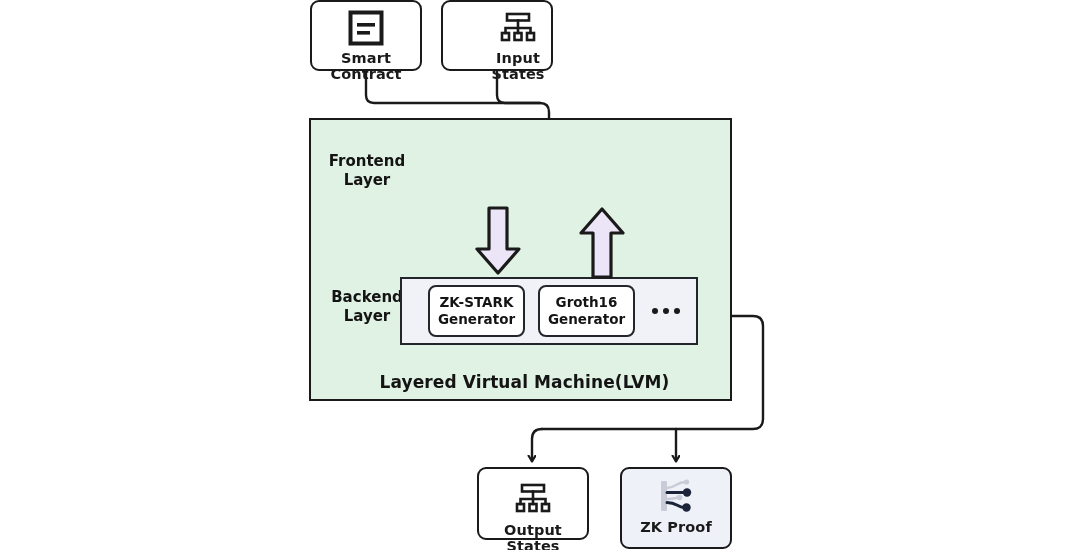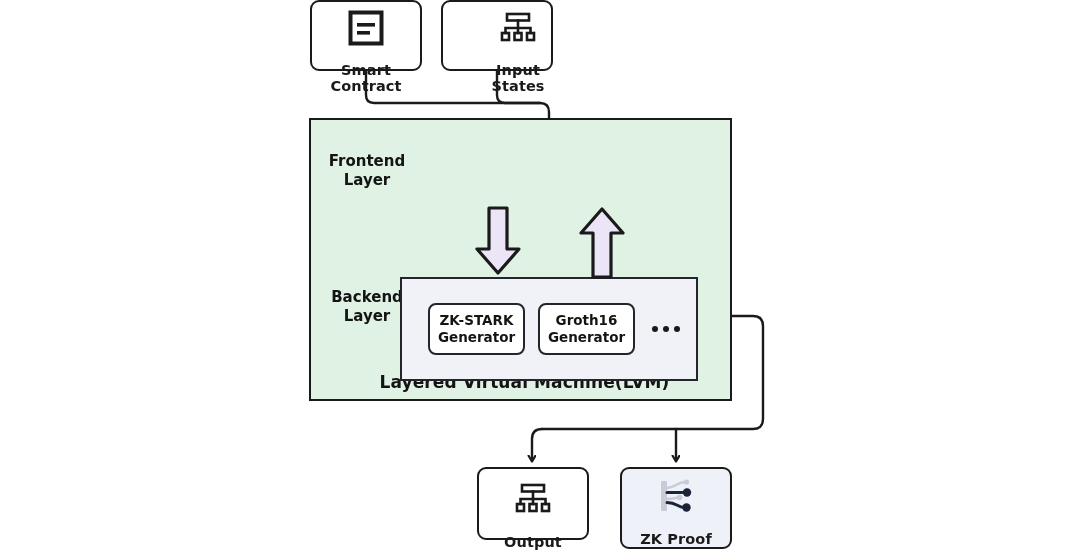--- a/index.html
+++ b/index.html
@@ -34,21 +34,20 @@
   .node {
     position: absolute;
     box-sizing: border-box;
     border: 2.5px solid #1a1a1a;
     border-radius: 9px;
     background: #ffffff;
     display: flex;
     flex-direction: column;
     align-items: center;
     justify-content: flex-start;
-    gap: 12px;
   }
   .node .node-icon {
     display: flex;
     align-items: center;
     justify-content: center;
   }
   .node .node-label {
     font-size: 14.5px;
     font-weight: 700;
     letter-spacing: 0.1px;
@@ -117,21 +116,21 @@
   
   .layer-panel {
     position: absolute;
     box-sizing: border-box;
     border: 2.5px solid #22252b;
     background: #f0f2f8;
     display: flex;
     align-items: center;
   }
   #frontend-layer-panel { left: 400px; top: 140px; width: 298px; height: 69px; }
-  #backend-layer-panel  { left: 400px; top: 277px; width: 298px; height: 104px; }
+  #backend-layer-panel  { left: 400px; top: 277px; width: 298px; height: 68px; }
 
   .panel-inner {
     display: flex;
     align-items: center;
     gap: 13px;
     padding-left: 26px;
   }
 
   .vm-box {
     box-sizing: border-box;

